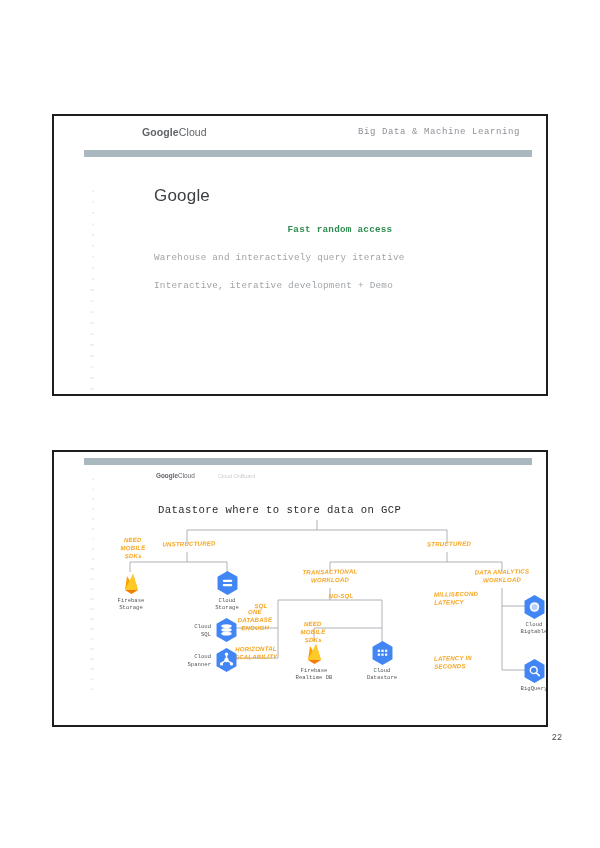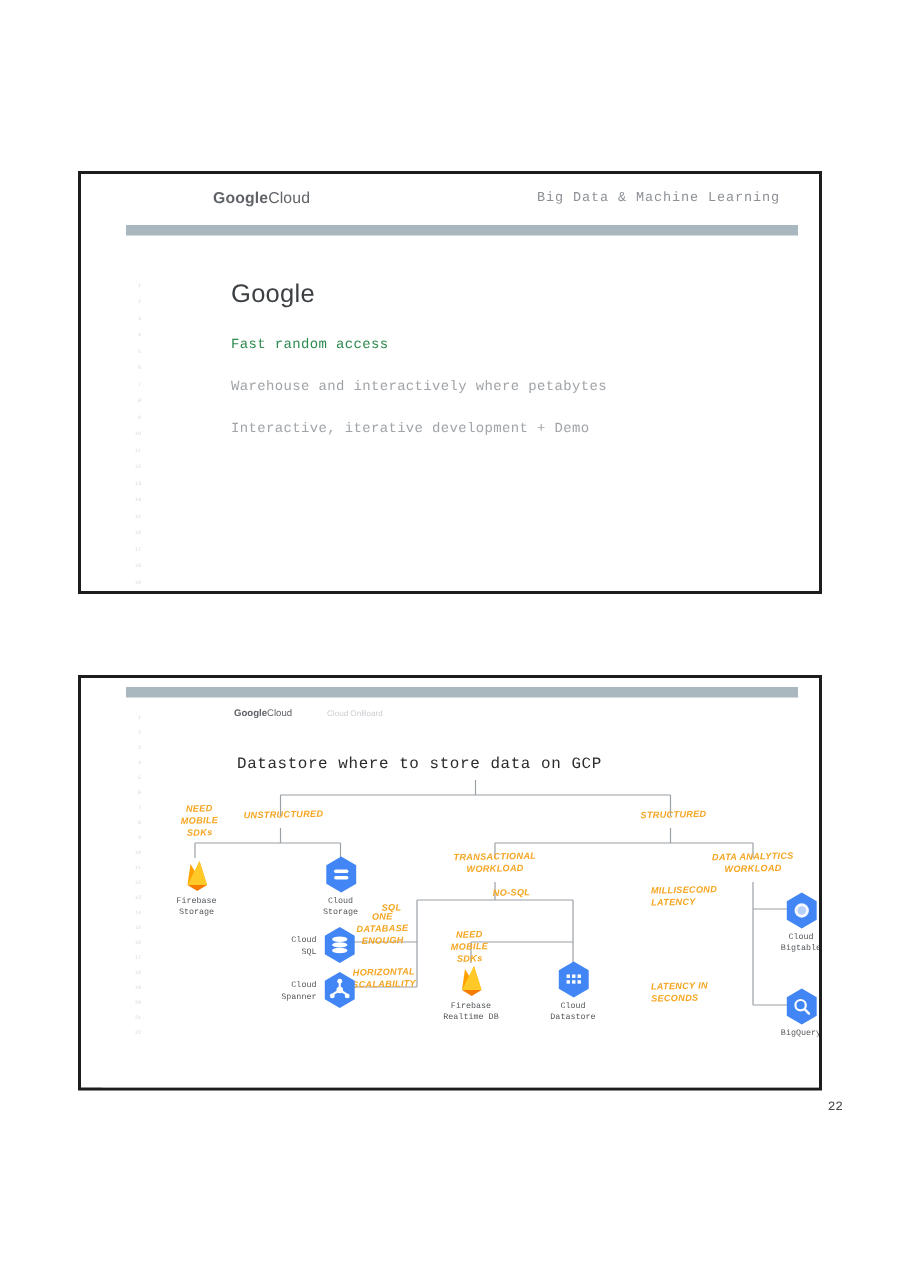--- a/index.html
+++ b/index.html
@@ -86,21 +86,21 @@
     position:absolute;left:86px;top:60px;right:20px;
   }
   .agenda-item{
     font-family:"Liberation Mono",monospace;
     font-size:9.3px;
     letter-spacing:.25px;
     color:#a0a4a8;
     margin-bottom:17px;
     white-space:nowrap;
   }
-  .agenda-item.active{color:#2e8b4f;font-weight:400;}
+  .agenda-item.active{color:#2e8b4f;font-weight:700;text-align:center;}
 
   
   .s2topbar{
     position:absolute;left:16px;right:14px;top:6px;height:7px;
     background:#a9b7be;
   }
   .s2head{position:absolute;left:0;top:16px;right:0;height:24px;}
   .s2logo{
     position:absolute;left:88px;top:4px;
     font-family:"Liberation Sans",sans-serif;
@@ -199,21 +199,21 @@
             <span style="margin-bottom: 7.6px;">14</span>
             <span style="margin-bottom: 7.6px;">15</span>
             <span style="margin-bottom: 7.6px;">16</span>
             <span style="margin-bottom: 7.6px;">17</span>
             <span style="margin-bottom: 7.6px;">18</span>
             <span style="margin-bottom: 7.6px;">19</span>
           </div>
         <div class="agenda-title">Google</div>
         <div class="agenda-list" id="agenda-list">
             <div class="agenda-item active">Fast random access</div>
-            <div class="agenda-item">Warehouse and interactively where petabytes</div>
+            <div class="agenda-item">Warehouse and interactively query iterative</div>
             <div class="agenda-item">Interactive, iterative development + Demo</div>
           </div>
       </div>
 
     </div>
   </div>
 
   <div class="slide" id="slide2">
     <div class="inner">
 

